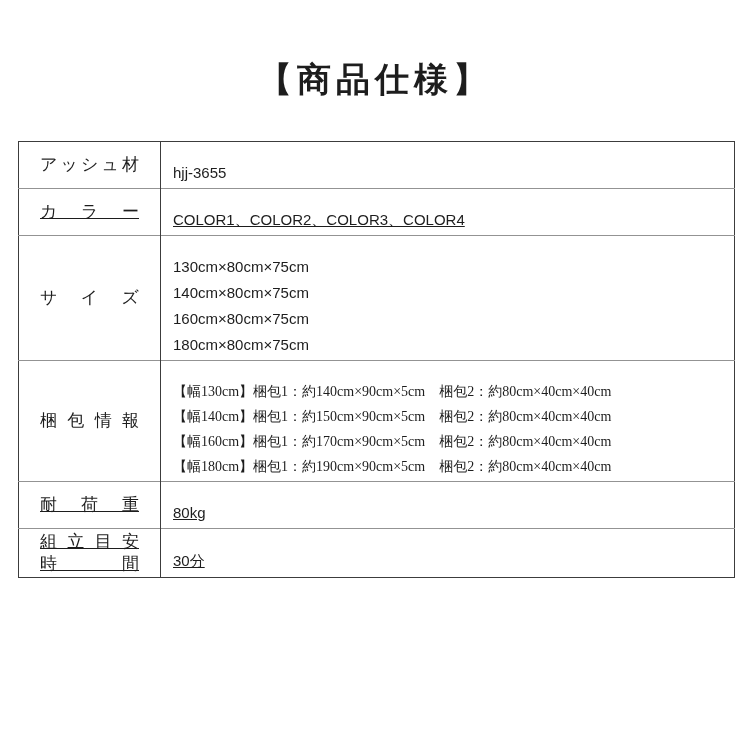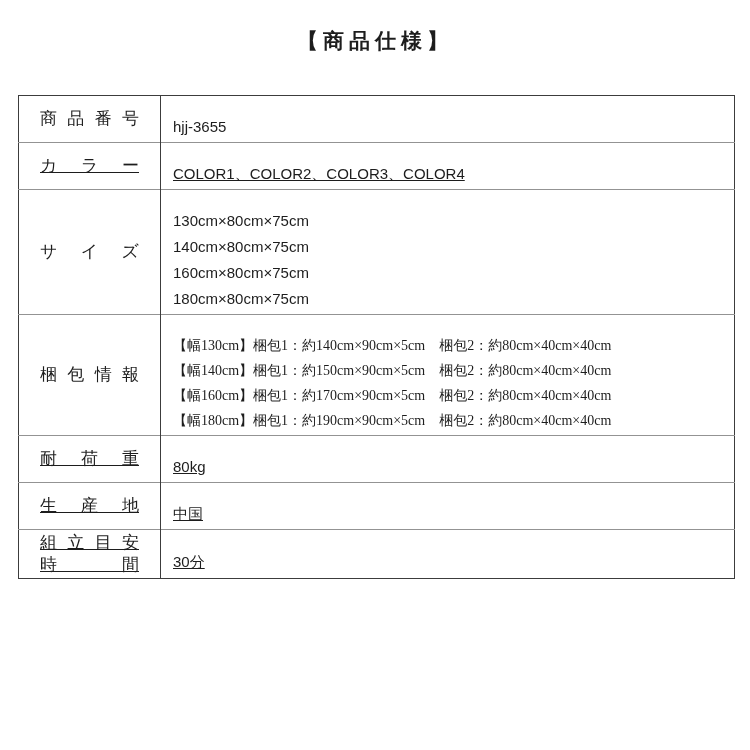--- a/index.html
+++ b/index.html
@@ -15,23 +15,23 @@
   }
   body {
     width: 750px;
     height: 750px;
     background: var(--page-bg);
     color: var(--text-color);
     font-family: "Liberation Sans", "DejaVu Sans", sans-serif;
     overflow: hidden;
   }
   .page-title {
-    padding-top: 29px;
+    padding-top: 60px;
     text-align: center;
-    font-size: 21px;
+    font-size: 34px;
     font-weight: 700;
     letter-spacing: 5px;
     line-height: 1.15;
     color: var(--text-color);
   }
   table.spec-table {
     border-collapse: collapse;
     table-layout: fixed;
     width: 717px;
     margin: 42px 0 0 18px;
@@ -77,21 +77,21 @@
 
 <div class="page-title">【商品仕様】</div>
 
 <table class="spec-table">
   <colgroup>
     <col class="label-col">
     <col>
   </colgroup>
   <tbody>
     <tr class="h39">
-      <td class="cell-label">商品番号</td>
+      <td class="cell-label">アッシュ材</td>
       <td class="cell-value">hjj-3655</td>
     </tr>
     <tr class="h44">
       <td class="cell-label">カラー</td>
       <td class="cell-value">COLOR1、COLOR2、COLOR3、COLOR4</td>
     </tr>
     <tr class="h102">
       <td class="cell-label">サイズ</td>
       <td class="cell-value">130cm×80cm×75cm
 140cm×80cm×75cm
@@ -102,23 +102,19 @@
       <td class="cell-label">梱包情報</td>
       <td class="cell-value">【幅130cm】梱包1：約140cm×90cm×5cm　梱包2：約80cm×40cm×40cm
 【幅140cm】梱包1：約150cm×90cm×5cm　梱包2：約80cm×40cm×40cm
 【幅160cm】梱包1：約170cm×90cm×5cm　梱包2：約80cm×40cm×40cm
 【幅180cm】梱包1：約190cm×90cm×5cm　梱包2：約80cm×40cm×40cm</td>
     </tr>
     <tr class="h44">
       <td class="cell-label">耐荷重</td>
       <td class="cell-value">80kg</td>
     </tr>
-    <tr class="h44">
-      <td class="cell-label">生産地</td>
-      <td class="cell-value">中国</td>
-    </tr>
     <tr class="h48">
       <td class="cell-label">組立目安
 時間</td>
       <td class="cell-value">30分</td>
     </tr>
   </tbody>
 </table>
 
 </body></html>

